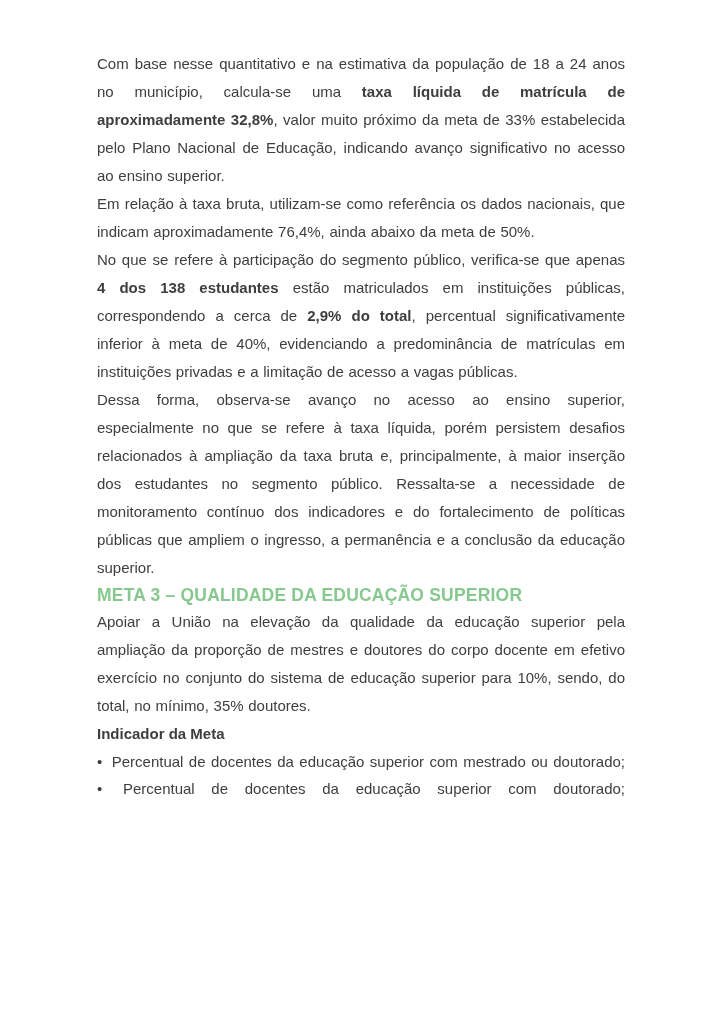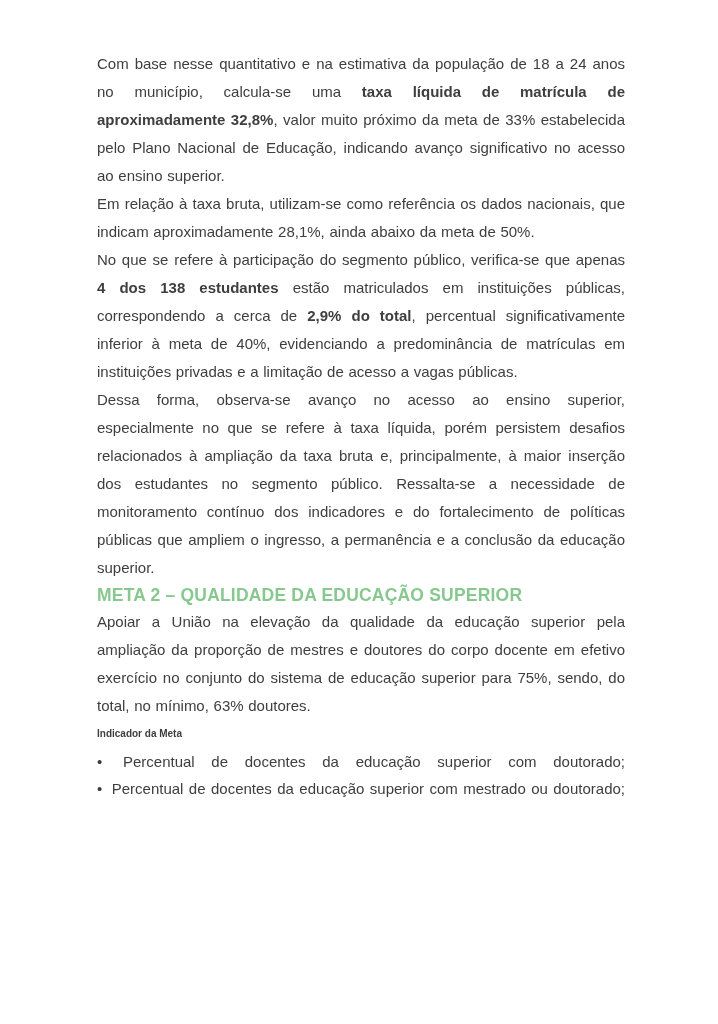--- a/index.html
+++ b/index.html
@@ -35,21 +35,21 @@
   .h1green {
     color: var(--heading-color, #86c88e);
     font-size: 17.5px;
     line-height: 26px;
     font-weight: bold;
     margin: 4px 0 6px 0;
     letter-spacing: 0.2px;
     text-align: left;
   }
   .h2bold {
-    font-size: 10px;
+    font-size: 15px;
     line-height: 28px;
     font-weight: bold;
     margin: 0 0 8px 0;
     text-align: left;
   }
   .bullet {
     font-size: 15px;
     line-height: 27px;
     text-align: justify;
     margin: 0;
@@ -58,22 +58,22 @@
     text-align-last: justify;
   }
   .bullet .glyph { margin-right: 4px; }
 </style>
 </head>
 <body>
 
 <main class="page">
   <section class="content">
       <p class="para"><span>Com base nesse quantitativo e na estimativa da população de 18 a 24 anos no município, calcula-se uma </span><span class="b">taxa líquida de matrícula de aproximadamente 32,8%</span><span>, valor muito próximo da meta de 33% estabelecida pelo Plano Nacional de Educação, indicando avanço significativo no acesso ao ensino superior.</span></p>
-      <p class="para"><span>Em relação à taxa bruta, utilizam-se como referência os dados nacionais, que indicam aproximadamente 28,1%, ainda abaixo da meta de 50%.</span></p>
+      <p class="para"><span>Em relação à taxa bruta, utilizam-se como referência os dados nacionais, que indicam aproximadamente 76,4%, ainda abaixo da meta de 50%.</span></p>
       <p class="para"><span>No que se refere à participação do segmento público, verifica-se que apenas </span><span class="b">4 dos 138 estudantes</span><span> estão matriculados em instituições públicas, correspondendo a cerca de </span><span class="b">2,9% do total</span><span>, percentual significativamente inferior à meta de 40%, evidenciando a predominância de matrículas em instituições privadas e a limitação de acesso a vagas públicas.</span></p>
       <p class="para"><span>Dessa forma, observa-se avanço no acesso ao ensino superior, especialmente no que se refere à taxa líquida, porém persistem desafios relacionados à ampliação da taxa bruta e, principalmente, à maior inserção dos estudantes no segmento público. Ressalta-se a necessidade de monitoramento contínuo dos indicadores e do fortalecimento de políticas públicas que ampliem o ingresso, a permanência e a conclusão da educação superior.</span></p>
-      <h1 class="h1green"><span>META 2 – QUALIDADE DA EDUCAÇÃO SUPERIOR</span></h1>
-      <p class="para"><span>Apoiar a União na elevação da qualidade da educação superior pela ampliação da proporção de mestres e doutores do corpo docente em efetivo exercício no conjunto do sistema de educação superior para 75%, sendo, do total, no mínimo, 63% doutores.</span></p>
+      <h1 class="h1green"><span>META 3 – QUALIDADE DA EDUCAÇÃO SUPERIOR</span></h1>
+      <p class="para"><span>Apoiar a União na elevação da qualidade da educação superior pela ampliação da proporção de mestres e doutores do corpo docente em efetivo exercício no conjunto do sistema de educação superior para 10%, sendo, do total, no mínimo, 35% doutores.</span></p>
       <h2 class="h2bold"><span>Indicador da Meta</span></h2>
+      <p class="bullet stretch"><span class="glyph">•</span> <span>Percentual de docentes da educação superior com mestrado ou doutorado;</span></p>
       <p class="bullet stretch"><span class="glyph">•</span> <span>Percentual de docentes da educação superior com doutorado;</span></p>
-      <p class="bullet stretch"><span class="glyph">•</span> <span>Percentual de docentes da educação superior com mestrado ou doutorado;</span></p>
     </section>
 </main>
 
 </body></html>

